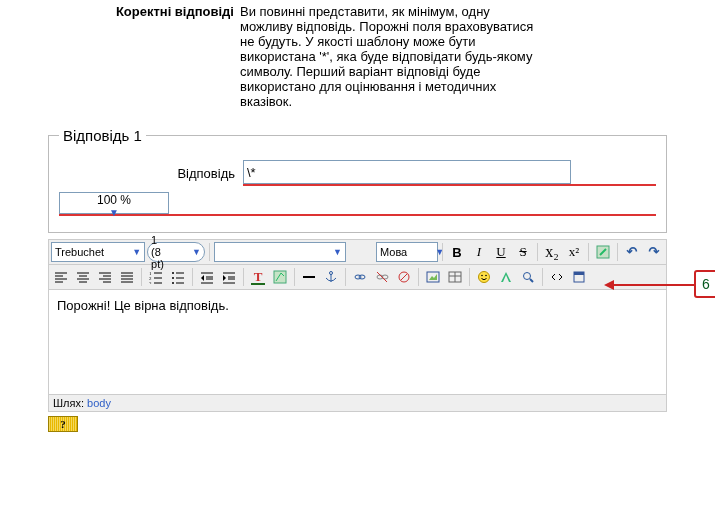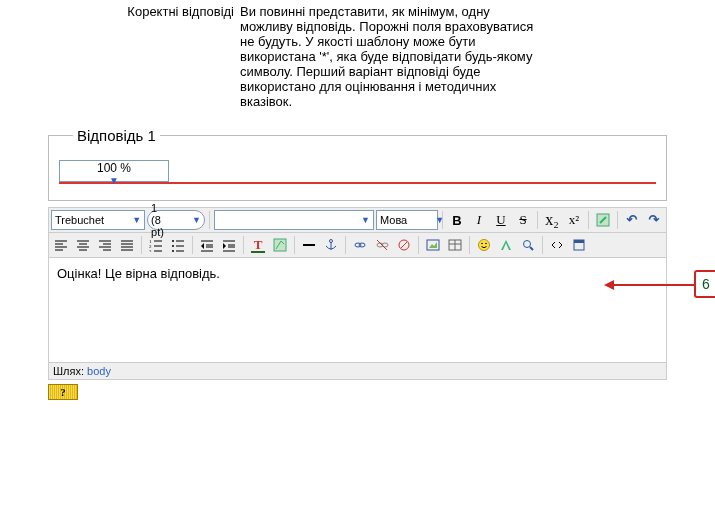--- a/index.html
+++ b/index.html
@@ -20,34 +20,34 @@
   .help-row {
     display: flex;
     align-items: flex-start;
     padding: 0 8px 18px 8px;
   }
   .help-row .label-col {
     width: 232px;
     text-align: right;
     padding-right: 6px;
     box-sizing: border-box;
+    font-weight: bold;
   }
   .help-row .value-col {
     width: 300px;
   }
   
   .answer-fieldset {
     margin: 0 48px 6px 48px;
     border: 1px solid #bbb;
     padding: 10px 10px 10px 10px;
   }
   .answer-fieldset legend {
     font-size: 15px;
     padding: 0 4px;
-    margin-left: 14px;
   }
   .form-row {
     display: flex;
     align-items: center;
     margin: 6px 0;
   }
   .form-row .flabel {
     width: 184px;
     text-align: right;
     padding-right: 8px;
@@ -209,20 +209,26 @@
 <div class="page">
 
   <div class="help-row">
     <div class="label-col">Коректні відповіді</div>
     <div class="value-col">Ви повинні представити, як мінімум, одну можливу відповідь. Порожні поля враховуватися не будуть. У якості шаблону може бути використана '*', яка буде відповідати будь-якому символу. Перший варіант відповіді буде використано для оцінювання і методичних вказівок.</div>
   </div>
 
   <fieldset class="answer-fieldset">
     <legend>Відповідь 1</legend>
 
+    <div class="form-row">
+      <div class="flabel">Відповідь</div>
+      <div class="fcontrol underline-red" style="display:inline-block;width:322px;">
+        <input class="answer-input" value="\*" style="">
+      </div>
+    </div>
 
     <div class="form-row">
       <div class="fcontrol underline-red" style="display:inline-block;width:102px;">
         <div class="grade-select">
           <span>100 %</span>
           <span class="arrow">▼</span>
         </div>
       </div>
     </div>
 
@@ -237,21 +243,21 @@
       </div>
       <div class="t-select" style="width:64px;border-radius:10px;">
         <span>1 (8 pt)</span>
         <span class="arrow">▼</span>
       </div>
       <div class="sep"></div>
       <div class="t-select" style="width:210px;">
         <span></span>
         <span class="arrow">▼</span>
       </div>
-      <div class="t-select" style="width:54px;">
+      <div class="t-select" style="width:54px;margin-left:28px;">
         <span>Мова</span>
         <span class="arrow">▼</span>
       </div>
       <div class="sep"></div>
       <div class="btn bold">B</div>
       <div class="btn italic">I</div>
       <div class="btn underline">U</div>
       <div class="btn strike">S</div>
       <div class="sep"></div>
       <div class="btn sub">x₂</div>
@@ -427,21 +433,21 @@
         </div>
       <div class="btn">
           <svg width="14" height="14">
             <rect x="2" y="2" width="10" height="10" fill="none" stroke="#359"></rect>
             <rect x="2" y="2" width="10" height="3" fill="#359"></rect>
           </svg>
         </div>
     </div>
 
     <div class="editor-area">
-      <span>Оцінка! Це вірна відповідь.</span>
+      <span>Порожні! Це вірна відповідь.</span>
     </div>
 
     <div class="path-bar">
       <span>Шлях:</span>
       <span class="body-link">body</span>
     </div>
   </div>
 
   <div class="help-toggle">
     <span>?</span>

